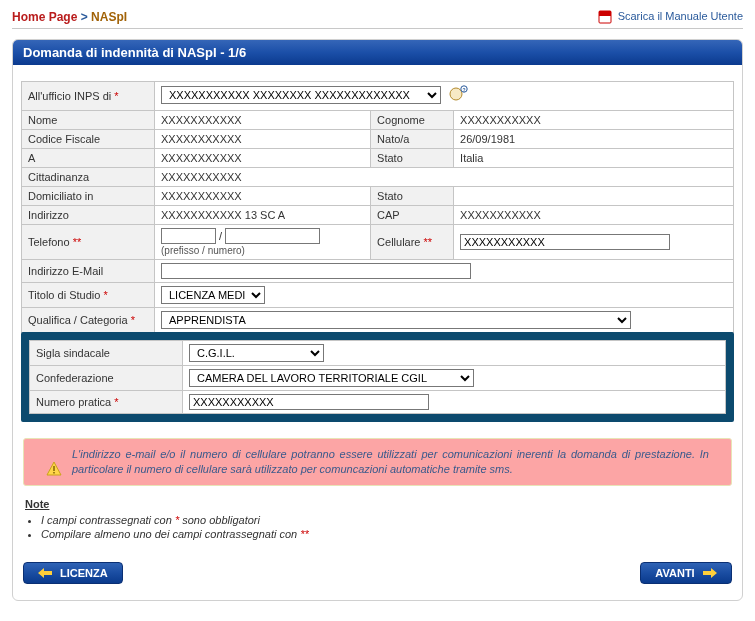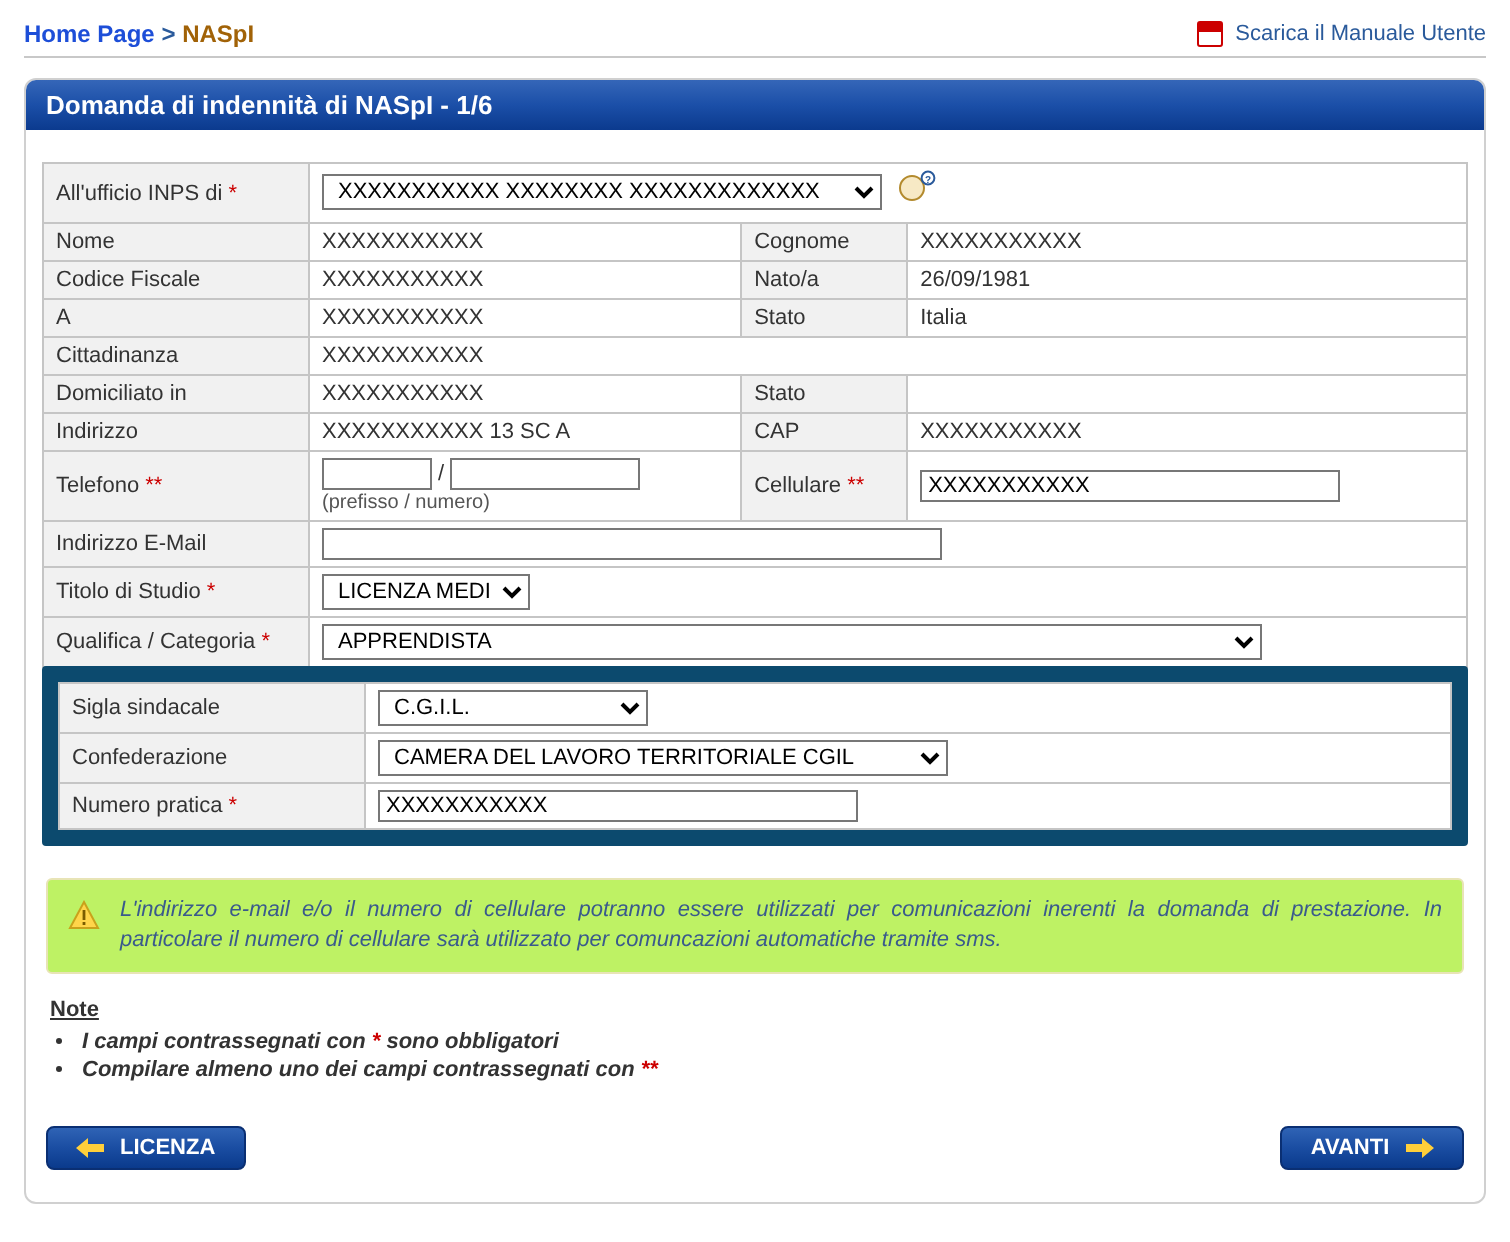--- a/index.html
+++ b/index.html
@@ -1,18 +1,18 @@
 <!DOCTYPE html>
 <html><head>
 <meta charset="utf-8">
 <style>
   html,body{margin:0;padding:0;font-family:Verdana,Arial,sans-serif;font-size:11px;color:#333;background:#fff}
   .page{width:755px;margin:0 auto;padding:10px 12px;box-sizing:border-box}
   .crumbs{font-size:12px;font-weight:bold;color:#2a5a9b;margin-bottom:4px}
-  .crumbs a{color:#1d4ed8;text-decoration:none;font-style:normal}
+  .crumbs a{color:#b91c1c;text-decoration:none;font-style:normal}
   .crumbs .cur{color:#a16207;}
   .manual{float:right;color:#2a5a9b;font-size:11px;text-decoration:none}
   .manual svg{vertical-align:middle;margin-right:3px}
   hr.top{border:none;border-top:1px solid #c8c8c8;margin:4px 0 10px 0;clear:both}
 
   .panel{border:1px solid #d0d0d0;border-radius:6px;background:#fff;padding:0 0 16px 0}
   .panel-inner{padding:0 8px}
 
   .bar{background:linear-gradient(#3566b8,#1b4fa8 50%,#0b3a8e);color:#fff;font-weight:bold;font-size:13px;padding:5px 10px;border-radius:5px 5px 0 0;margin-bottom:16px}
 
@@ -32,27 +32,27 @@
   .cell-input{width:210px}
   .email-input{width:310px}
   .sel-tds{width:104px}
   .sel-qual{width:470px}
   .sel-sigla{width:135px}
   .sel-conf{width:285px}
   .num-pratica{width:240px}
 
   .highlight{border:8px solid #0c4a6e;margin-top:-1px;padding:0;border-radius:2px}
 
-  .info-box{margin:16px 10px 8px 10px;background:#bef264;border:1px solid #e8e4b6;padding:8px 10px;border-radius:3px;display:flex;align-items:flex-start;gap:10px}
+  .info-box{margin:16px 10px 8px 10px;background:#fca5a5;border:1px solid #e8e4b6;padding:8px 22px;border-radius:3px;display:flex;align-items:flex-end;gap:10px}
   .info-box svg{flex:0 0 auto;margin-top:2px}
   .info-text{color:#3a5a8c;font-style:italic;text-align:justify;line-height:1.35}
 
   .note-h{font-weight:bold;text-decoration:underline;margin:12px 0 4px 12px}
   ul.note{margin:0 0 0 28px;padding:0}
-  ul.note li{font-style:italic;font-weight:bold;font-size:11px;margin-bottom:2px}
+  ul.note li{font-style:italic;font-weight:normal;font-size:11px;margin-bottom:2px}
 
   .btnrow{margin:22px 10px 0 10px;display:flex;justify-content:space-between}
   .btn{background:linear-gradient(#2f63b5,#1a4da2 50%,#0a3a8c);color:#fff;border:1px solid #0a2f73;border-radius:4px;font-weight:bold;font-size:11px;padding:4px 14px;display:inline-flex;align-items:center;gap:8px;cursor:pointer;min-width:92px;justify-content:center}
   .btn svg{}
 </style>
 </head>
 <body>
 
 <div class="page">
 

